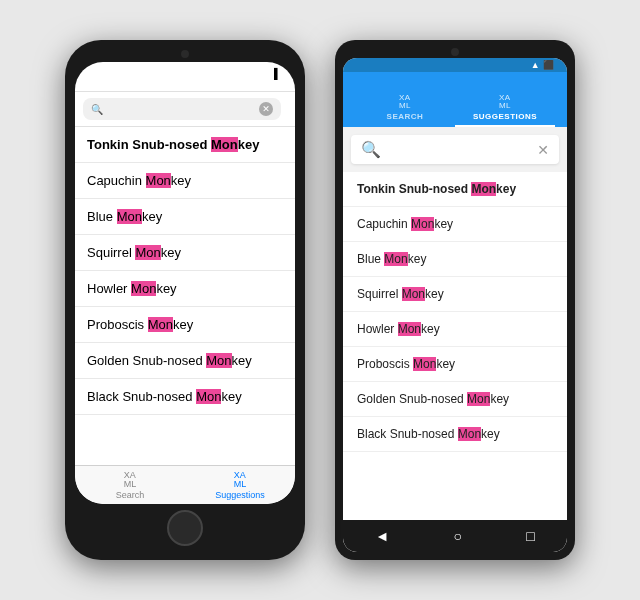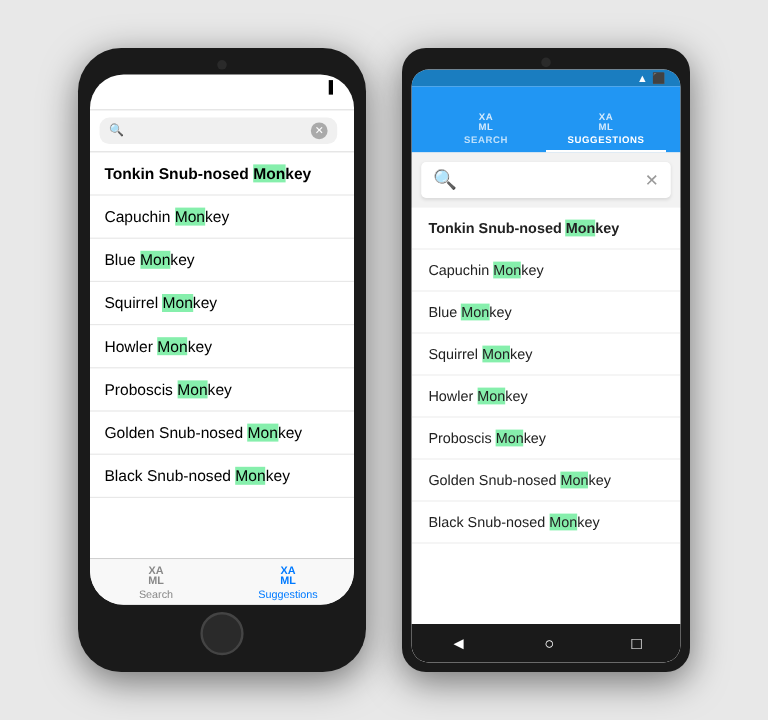--- a/index.html
+++ b/index.html
@@ -93,21 +93,21 @@
     }
     .iphone-list-item {
       padding: 10px 12px;
       border-bottom: 1px solid #e8e8e8;
       font-size: 13px;
       color: #000;
     }
     .iphone-list-item:first-child {
       font-weight: 700;
     }
-    .highlight { background: #86efac; }
+    .highlight { background: #ec4899; }
     .iphone-tabbar {
       display: flex;
       border-top: 1px solid #d0d0d0;
       padding: 6px 0 4px;
       background: #f8f8f8;
       border-radius: 0 0 28px 28px;
     }
     .iphone-tab {
       flex: 1;
       display: flex;
@@ -121,23 +121,22 @@
     .iphone-tab:not(.active) { color: #888; }
     .tab-icon-box {
       width: 22px;
       height: 16px;
       display: flex;
       align-items: center;
       justify-content: center;
     }
     .xaml-icon {
       font-size: 9px;
-      font-weight: 700;
+      font-weight: 400;
       line-height: 1;
-      text-align: center;
     }
     .iphone-home-btn {
       width: 36px;
       height: 36px;
       background: #2a2a2a;
       border: 2px solid #444;
       border-radius: 50%;
       margin: 6px auto 4px;
     }
 

